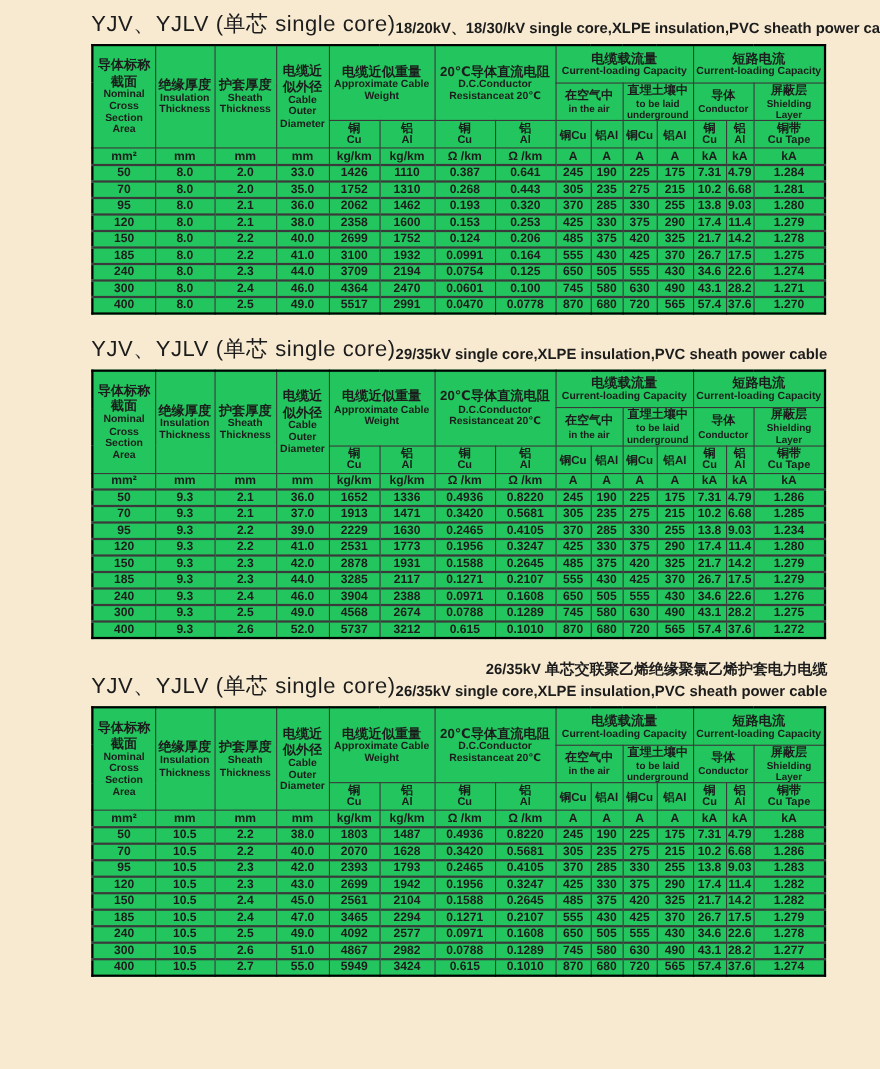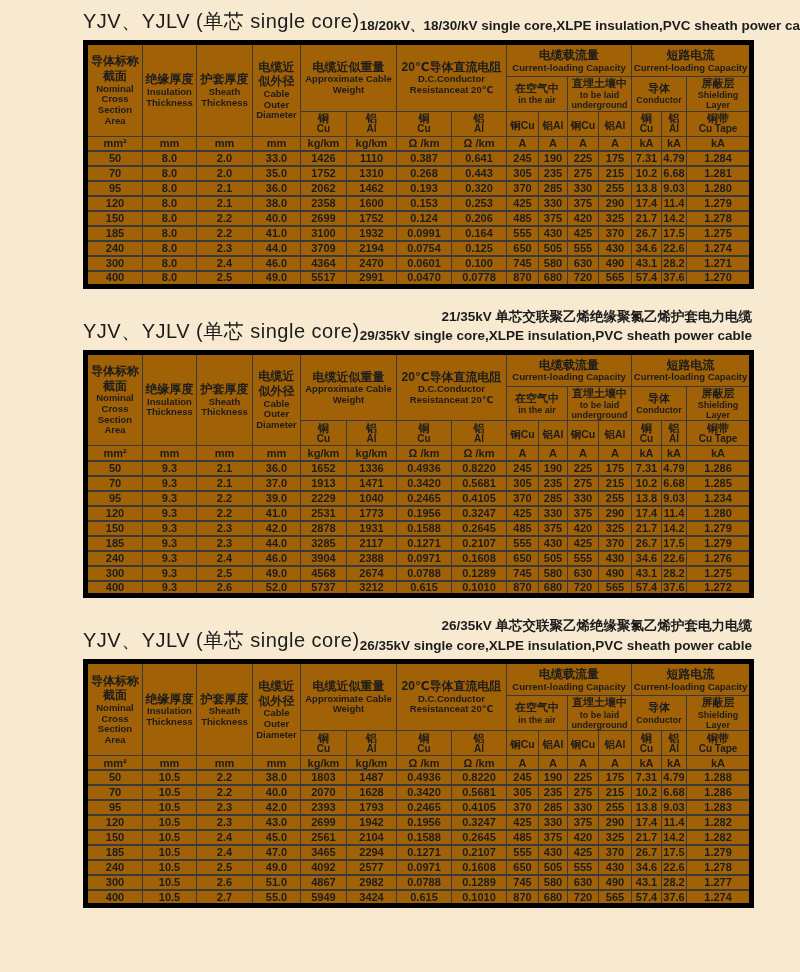--- a/index.html
+++ b/index.html
@@ -18,21 +18,21 @@
   .left-label{
     font-size:20px;font-weight:normal;letter-spacing:.5px;
     padding-bottom:1px;white-space:nowrap;
   }
   .titles{text-align:right;}
   .title-cn,.title-en{
     font-weight:bold;font-size:13.5px;line-height:1.45;white-space:nowrap;
   }
   table.spec{
     border-collapse:collapse;table-layout:fixed;width:666px;
-    border:5px solid #000000;background:#a16207;
+    border:2px solid #000000;background:#22c55e;
   }
   .spec th,.spec td{
     border:1px solid #3a3a3a;text-align:center;vertical-align:middle;
     padding:0 1px;overflow:hidden;
   }
   .spec thead th{font-weight:bold;}
   tr.h1{height:34px;}
   tr.h2{height:24px;}
   tr.h3{height:25px;}
   tr.h4{height:15px;margin-left:39px;}
@@ -339,21 +339,20 @@
             <td>1.270</td>
           </tr>
         </tbody>
     </table>
   </section>
 
   <section class="section">
     <div class="title-row">
       <div class="left-label">YJV、YJLV (单芯  single core)</div>
       <div class="titles">
-        <div class="title-cn">21/35kV 单芯交联聚乙烯绝缘聚氯乙烯护套电力电缆</div>
         <div class="title-en">29/35kV  single core,XLPE insulation,PVC sheath power cable</div>
       </div>
     </div>
     <table class="spec">
       <colgroup>
         <col style="width:57px">
           <col style="width:54px">
           <col style="width:56px">
           <col style="width:48px">
         <col style="width:46px">
@@ -507,21 +506,21 @@
             <td>10.2</td>
             <td>6.68</td>
             <td>1.285</td>
           </tr>
           <tr>
             <td>95</td>
             <td>9.3</td>
             <td>2.2</td>
             <td>39.0</td>
             <td>2229</td>
-            <td>1040</td>
+            <td>1630</td>
             <td>0.2465</td>
             <td>0.4105</td>
             <td>370</td>
             <td>285</td>
             <td>330</td>
             <td>255</td>
             <td>13.8</td>
             <td>9.03</td>
             <td>1.234</td>
           </tr>

